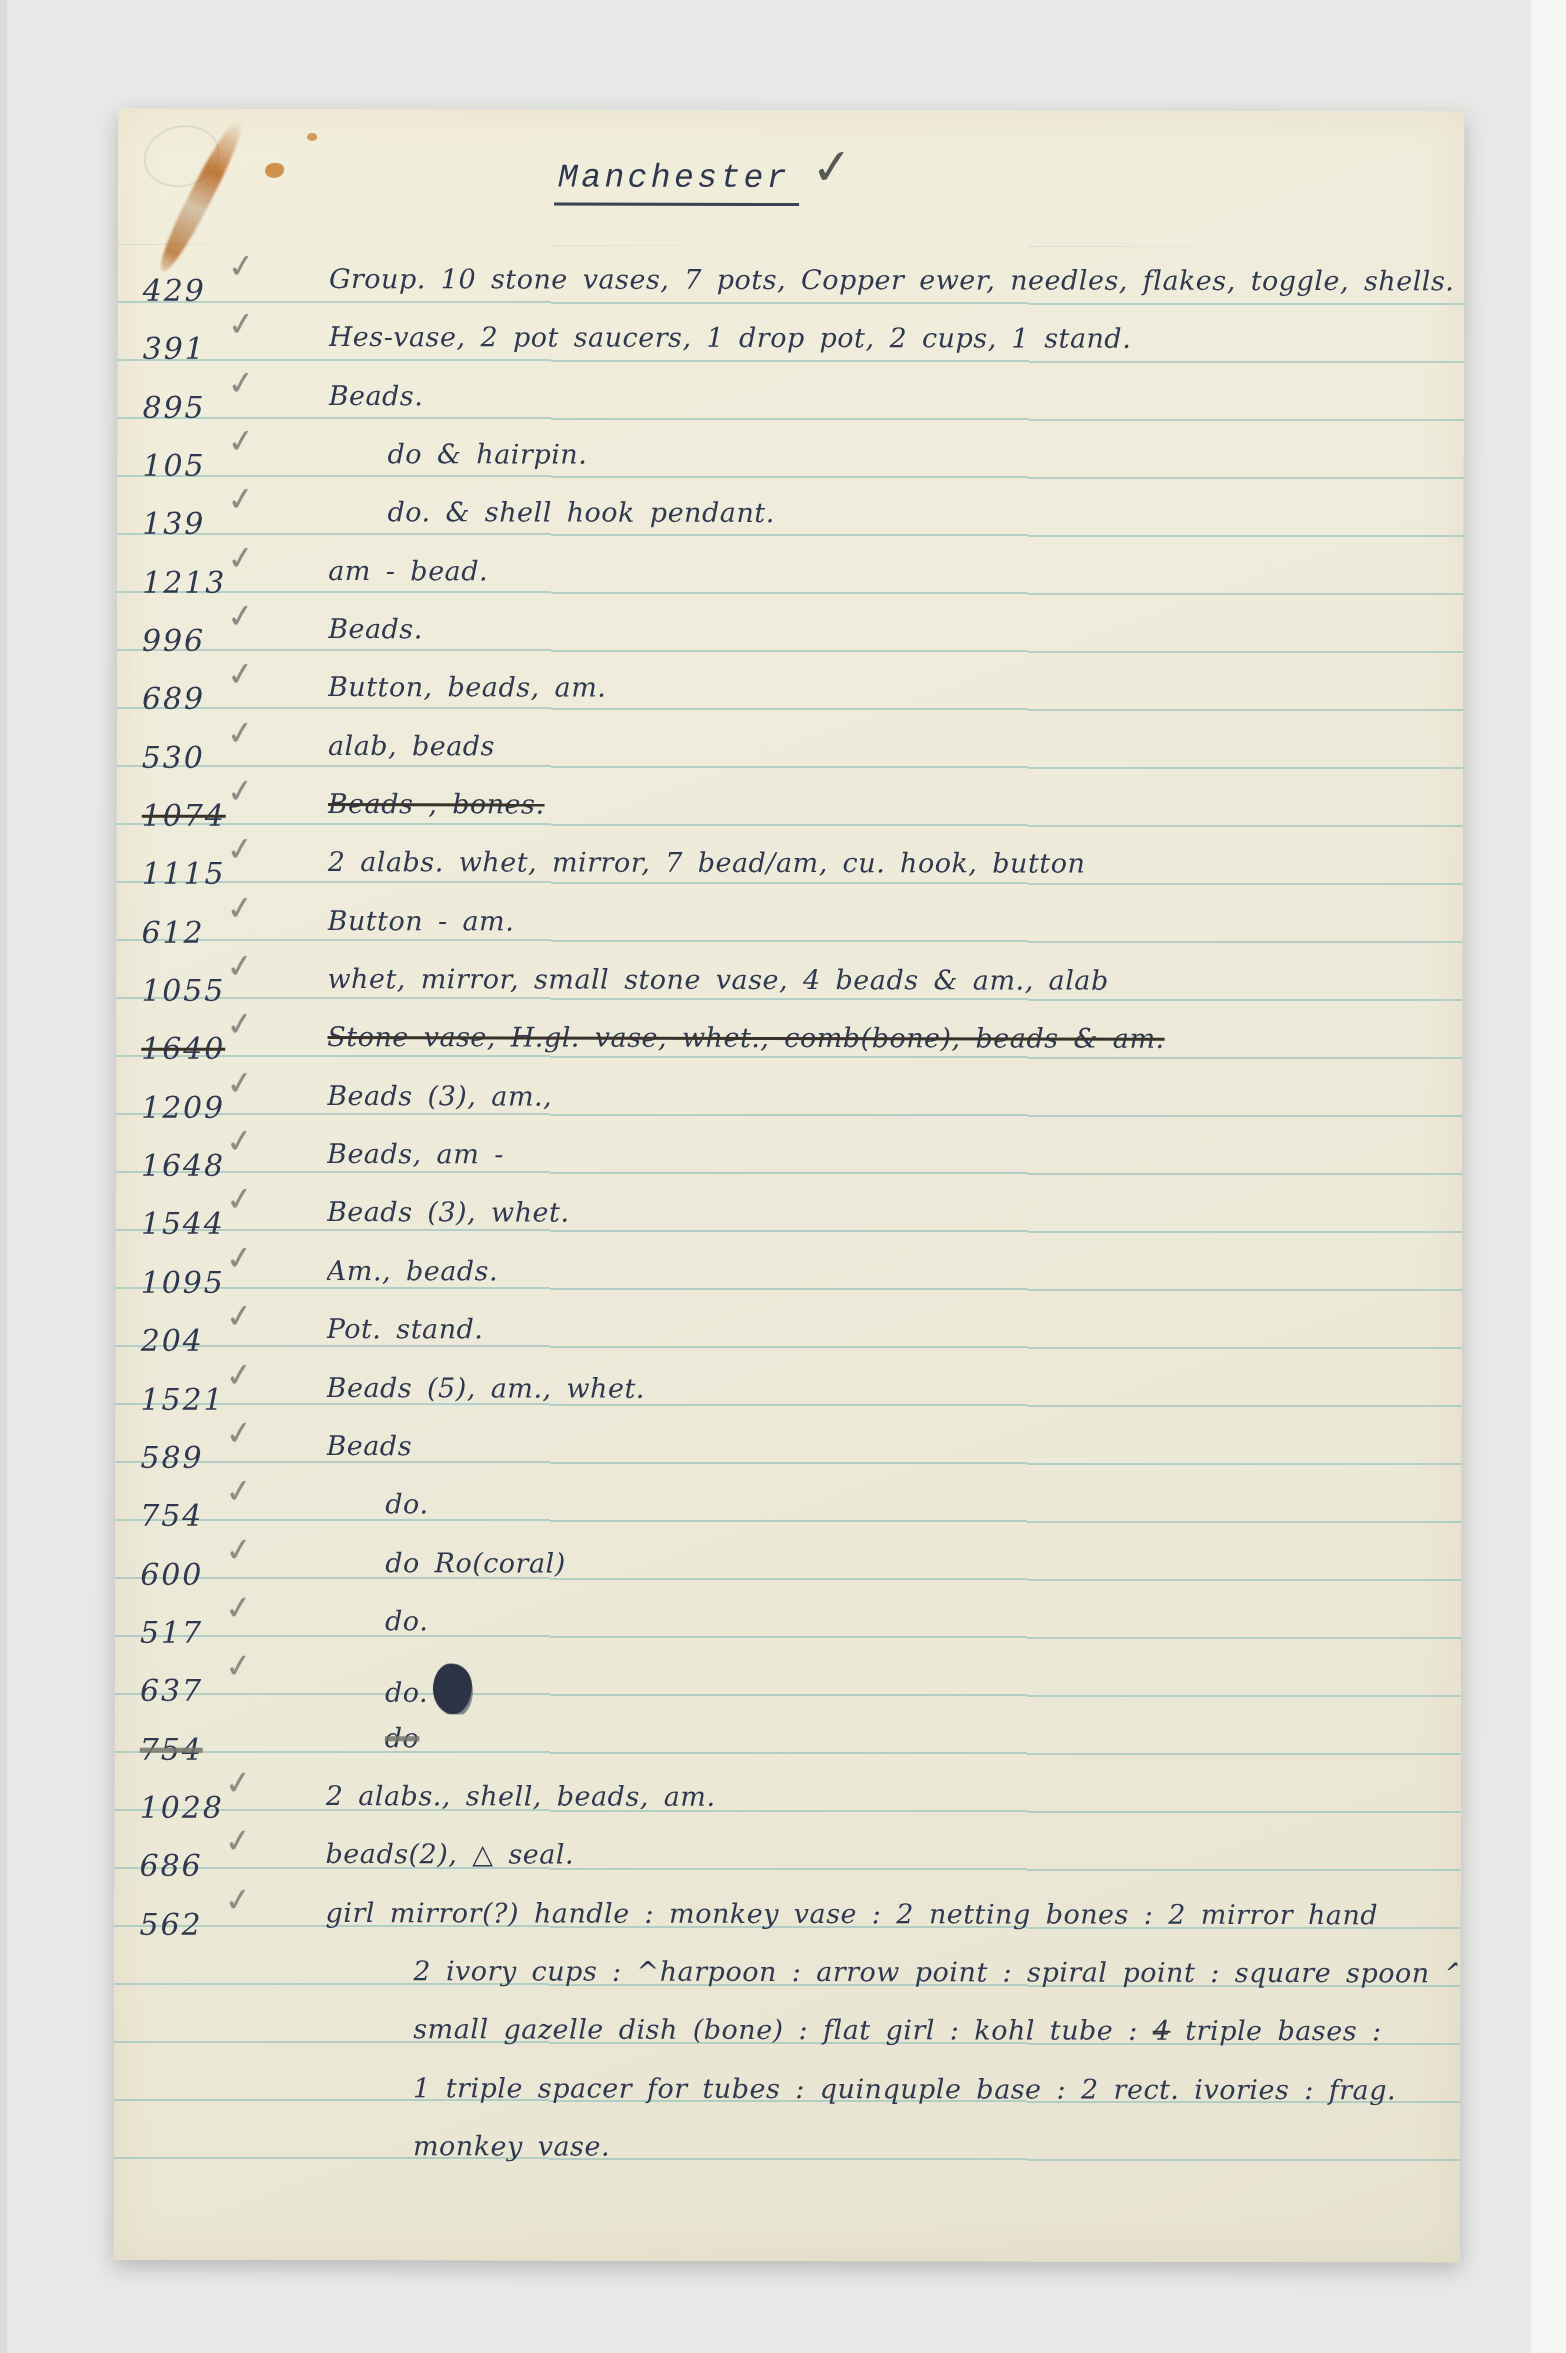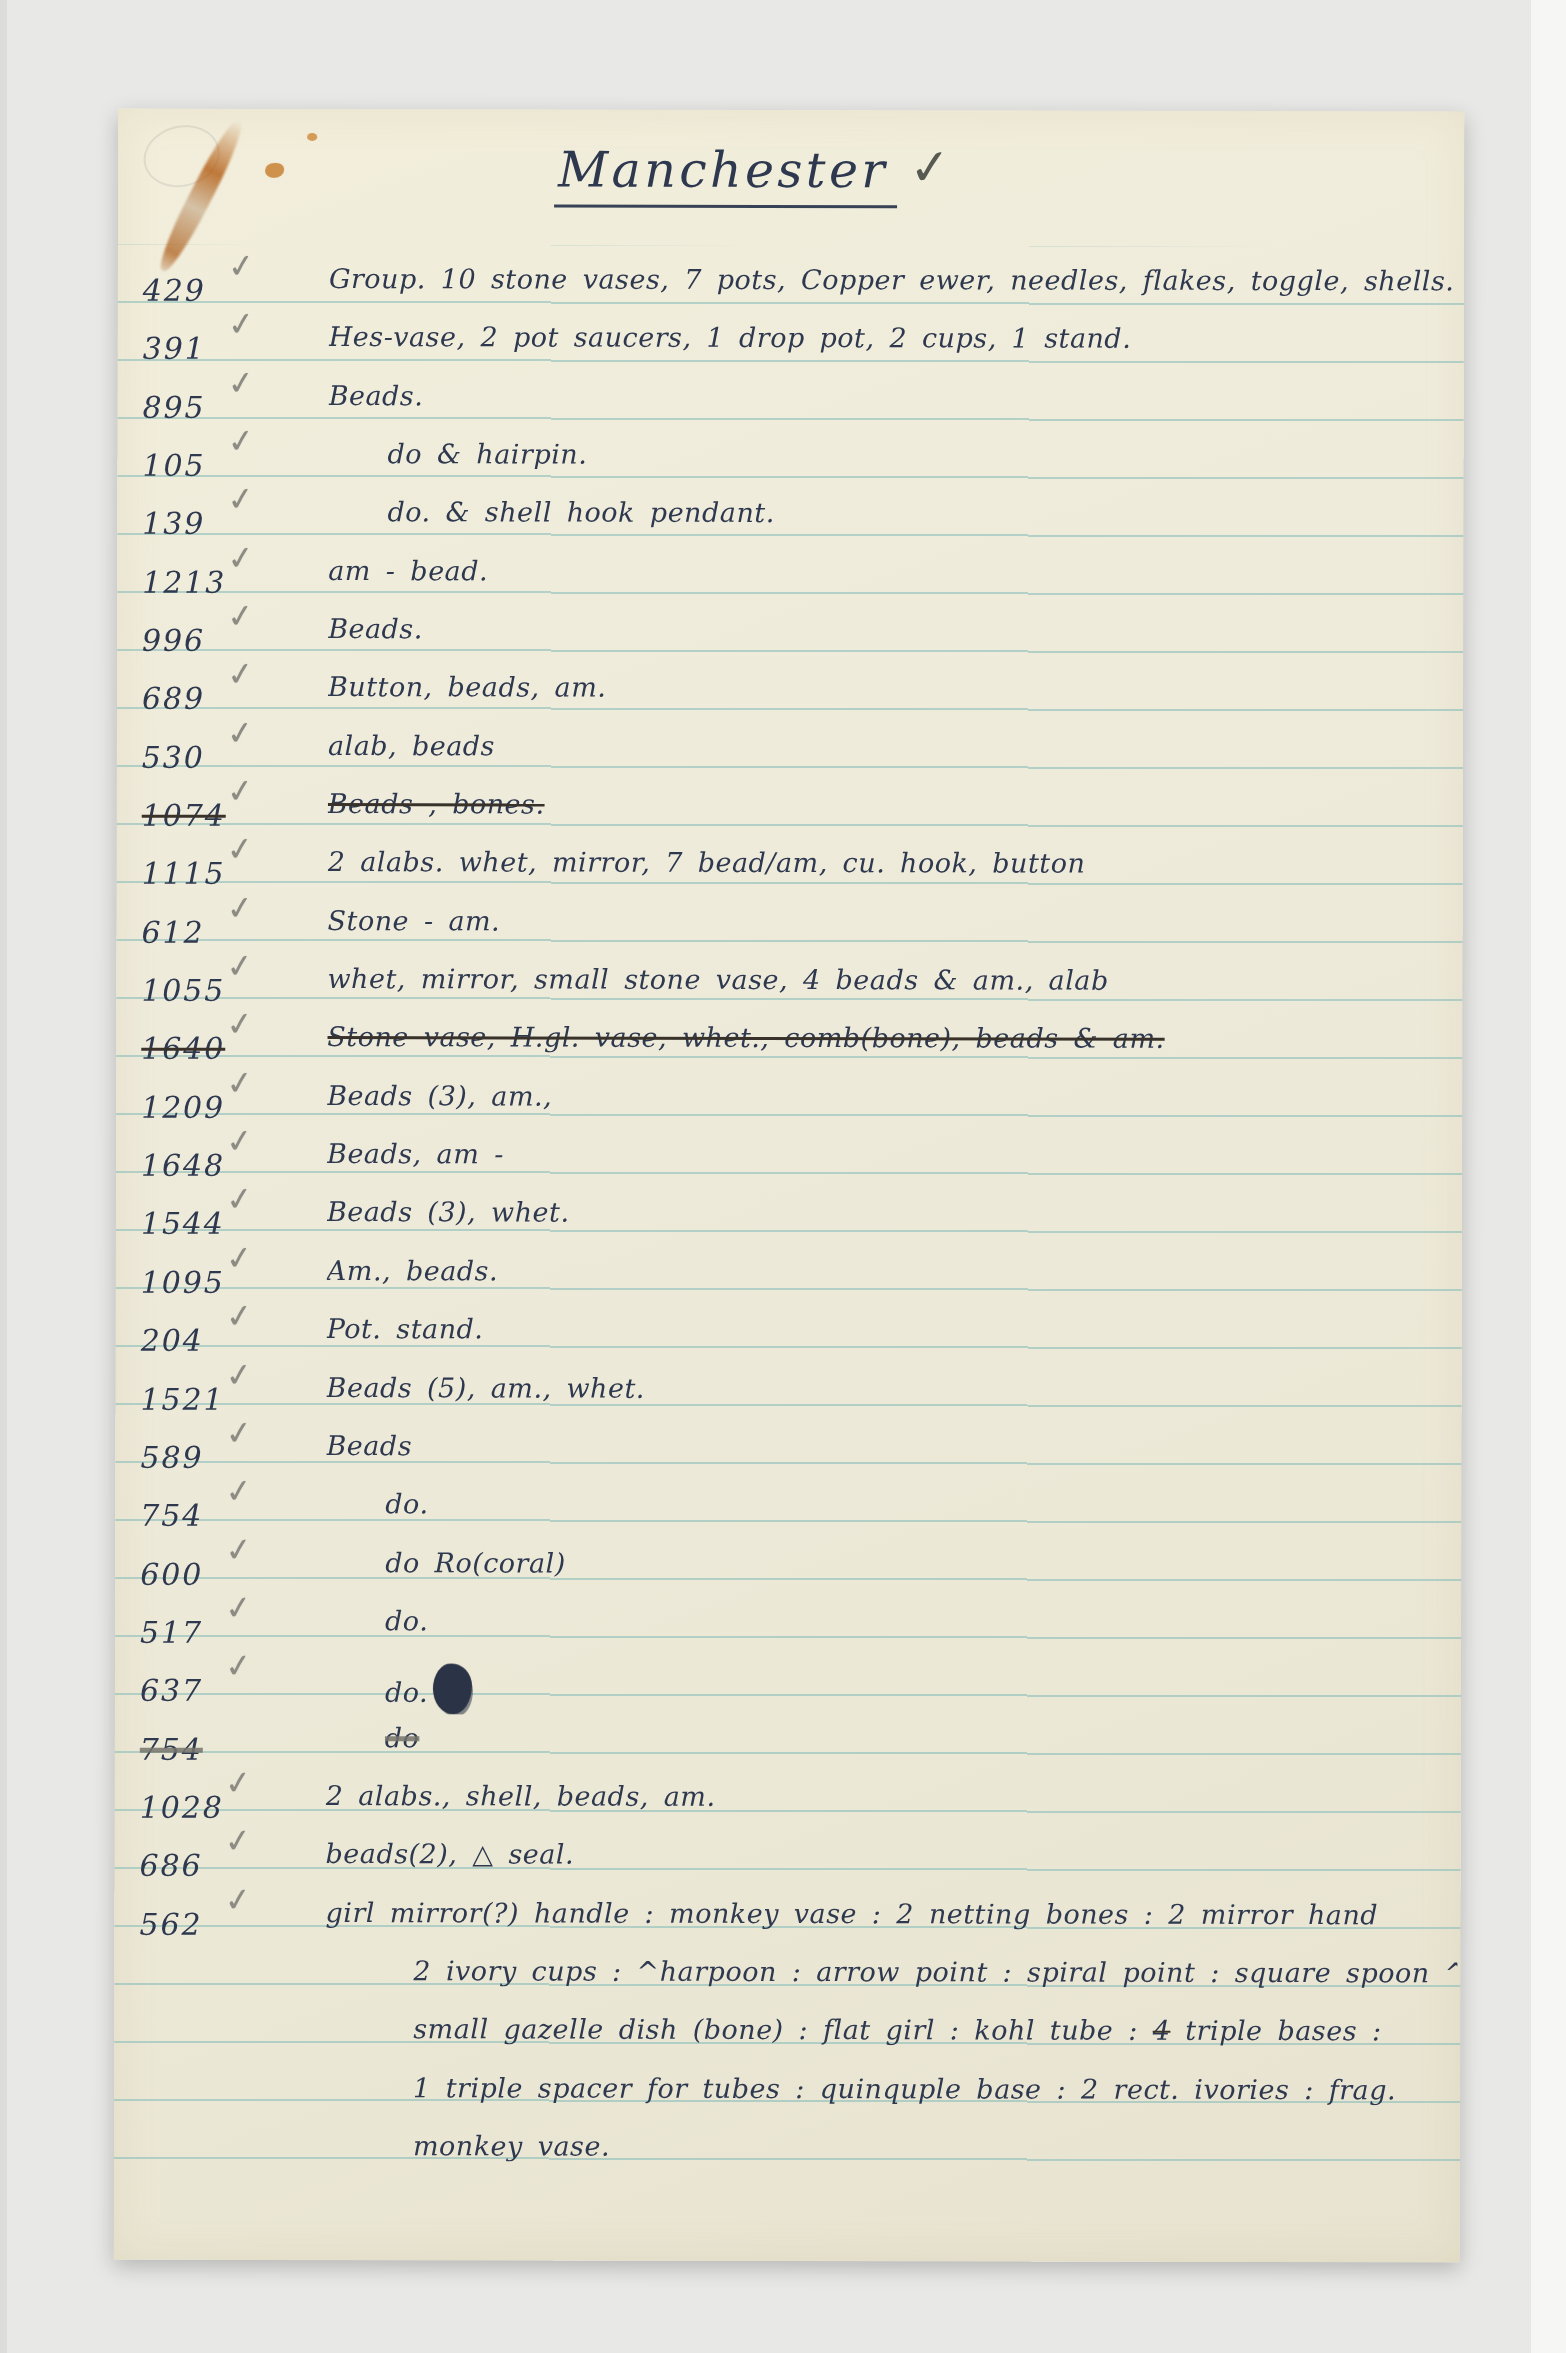--- a/index.html
+++ b/index.html
@@ -19,22 +19,22 @@
     border:2.4px solid rgba(125,125,132,0.16);transform:rotate(-14deg);}
   .stain-streak{position:absolute;left:72px;top:2.9px;width:22px;height:168px;border-radius:45%;
     transform:rotate(27deg);filter:blur(1px);
     background:linear-gradient(180deg,rgba(160,80,15,0) 0%,rgba(178,92,18,0.8) 34%,rgba(130,65,12,0.25) 58%,rgba(170,88,18,0.7) 88%,rgba(150,75,12,0.2) 100%);}
   .stain-dot1{position:absolute;left:147px;top:54px;width:19px;height:14.5px;border-radius:50% 40% 55% 45%;
     background:rgba(195,115,28,0.75);filter:blur(0.5px);}
   .stain-dot2{position:absolute;left:189px;top:24px;width:9.6px;height:7.7px;border-radius:50%;
     background:rgba(200,120,30,0.7);filter:blur(0.5px);}
 
   .title-wrap{position:absolute;left:436px;top:28px;white-space:nowrap;}
-  .title{font-style:italic;font-size:49px;letter-spacing:3.4px;color:#2e3950;
-    border-bottom:3.4px solid #374257;padding:0 8.7px 5.8px 3.9px;}
+  .title{font-style:italic;font-size:33px;letter-spacing:3.4px;color:#2e3950;
+    border-bottom:3.4px solid #374257;padding:0 8.7px 5.8px 3.9px;font-family:Liberation Mono, monospace;}
   .title-check{font-size:50px;color:#565a52;margin-left:12.5px;font-style:normal;
     display:inline-block;transform:rotate(-4deg);vertical-align:2.9px;}
 
   .row{position:absolute;left:0;width:100%;height:54px;color:#2e3950;
     font-style:italic;font-size:27px;}
   .num{position:absolute;left:25px;top:12px;font-size:30px;letter-spacing:1.9px;}
   .check{position:absolute;left:110px;top:-14.5px;font-size:32px;color:#8d8c84;
     font-style:normal;transform:rotate(-7deg);text-shadow:0 0 1px rgba(141,140,132,0.6);}
   .txt{position:absolute;left:211px;top:1.9px;right:2.9px;white-space:nowrap;overflow:hidden;
     word-spacing:5.8px;letter-spacing:0.5px;}
@@ -118,21 +118,21 @@
         <span class="txt sti"><span>Beads , bones.</span></span>
       </div>
       <div class="row" style="top: 735px;">
         <span class="num">1115</span>
         <span class="check">✓</span>
         <span class="txt"><span>2 alabs. whet, mirror, 7 bead/am, cu. hook, button</span></span>
       </div>
       <div class="row" style="top: 794px;">
         <span class="num">612</span>
         <span class="check">✓</span>
-        <span class="txt"><span>Stone - am.</span></span>
+        <span class="txt"><span>Button - am.</span></span>
       </div>
       <div class="row" style="top: 852px;">
         <span class="num">1055</span>
         <span class="check">✓</span>
         <span class="txt"><span>whet, mirror, small stone vase, 4 beads &amp; am., alab</span></span>
       </div>
       <div class="row" style="top: 910px;">
         <span class="num sti">1640</span>
         <span class="check">✓</span>
         <span class="txt sti"><span>Stone vase, H.gl. vase, whet., comb(bone), beads &amp; am.</span></span>

